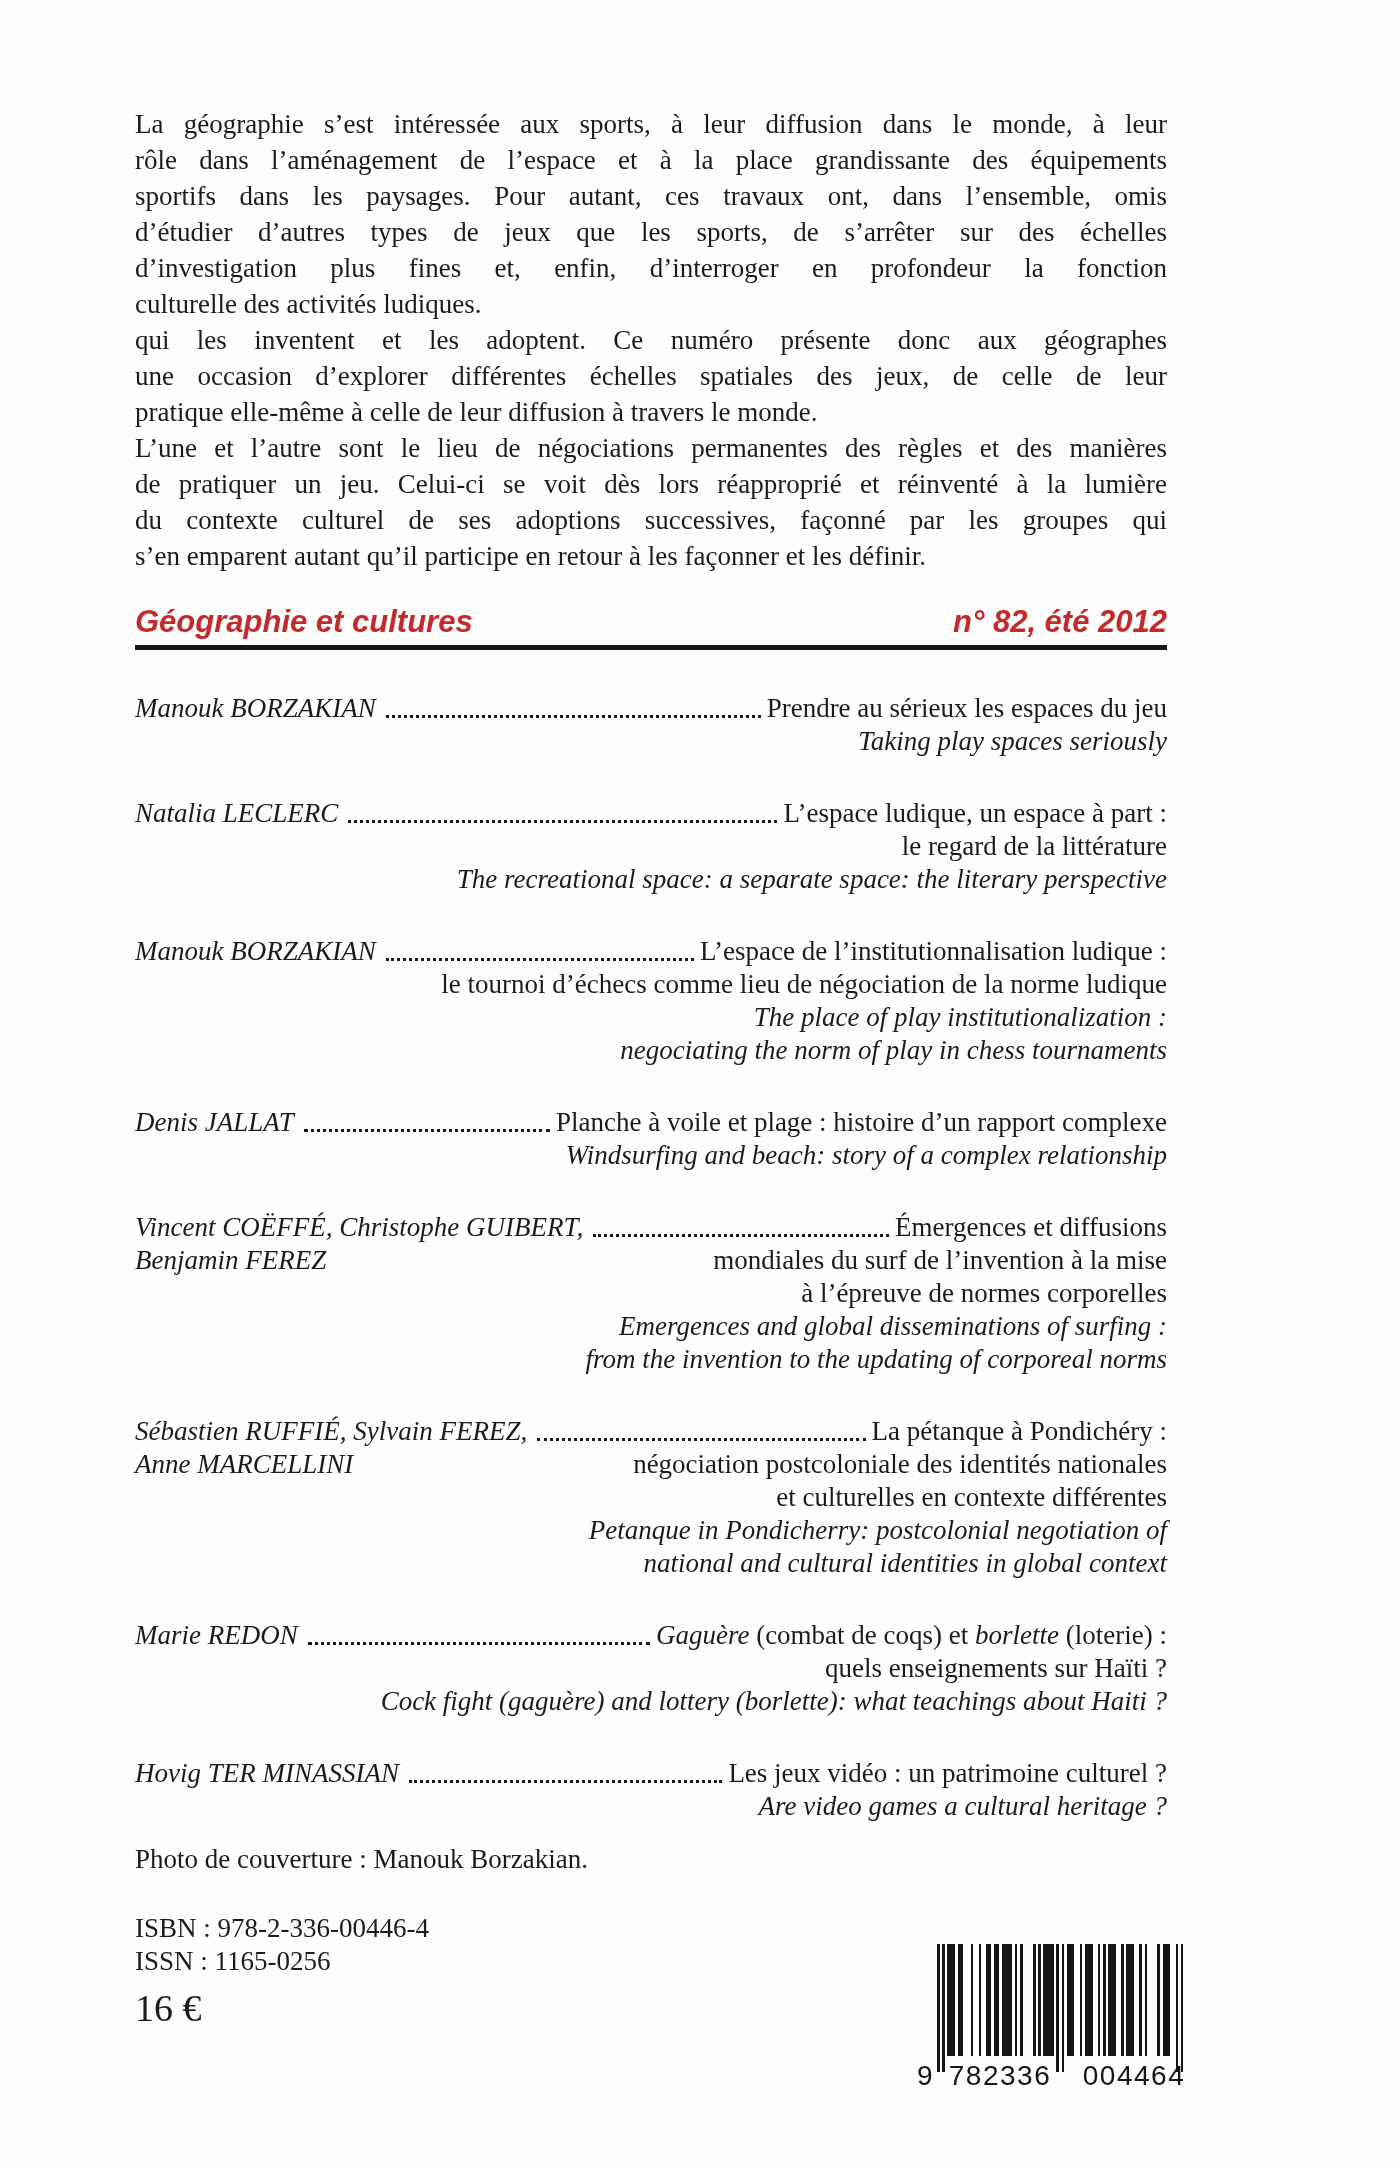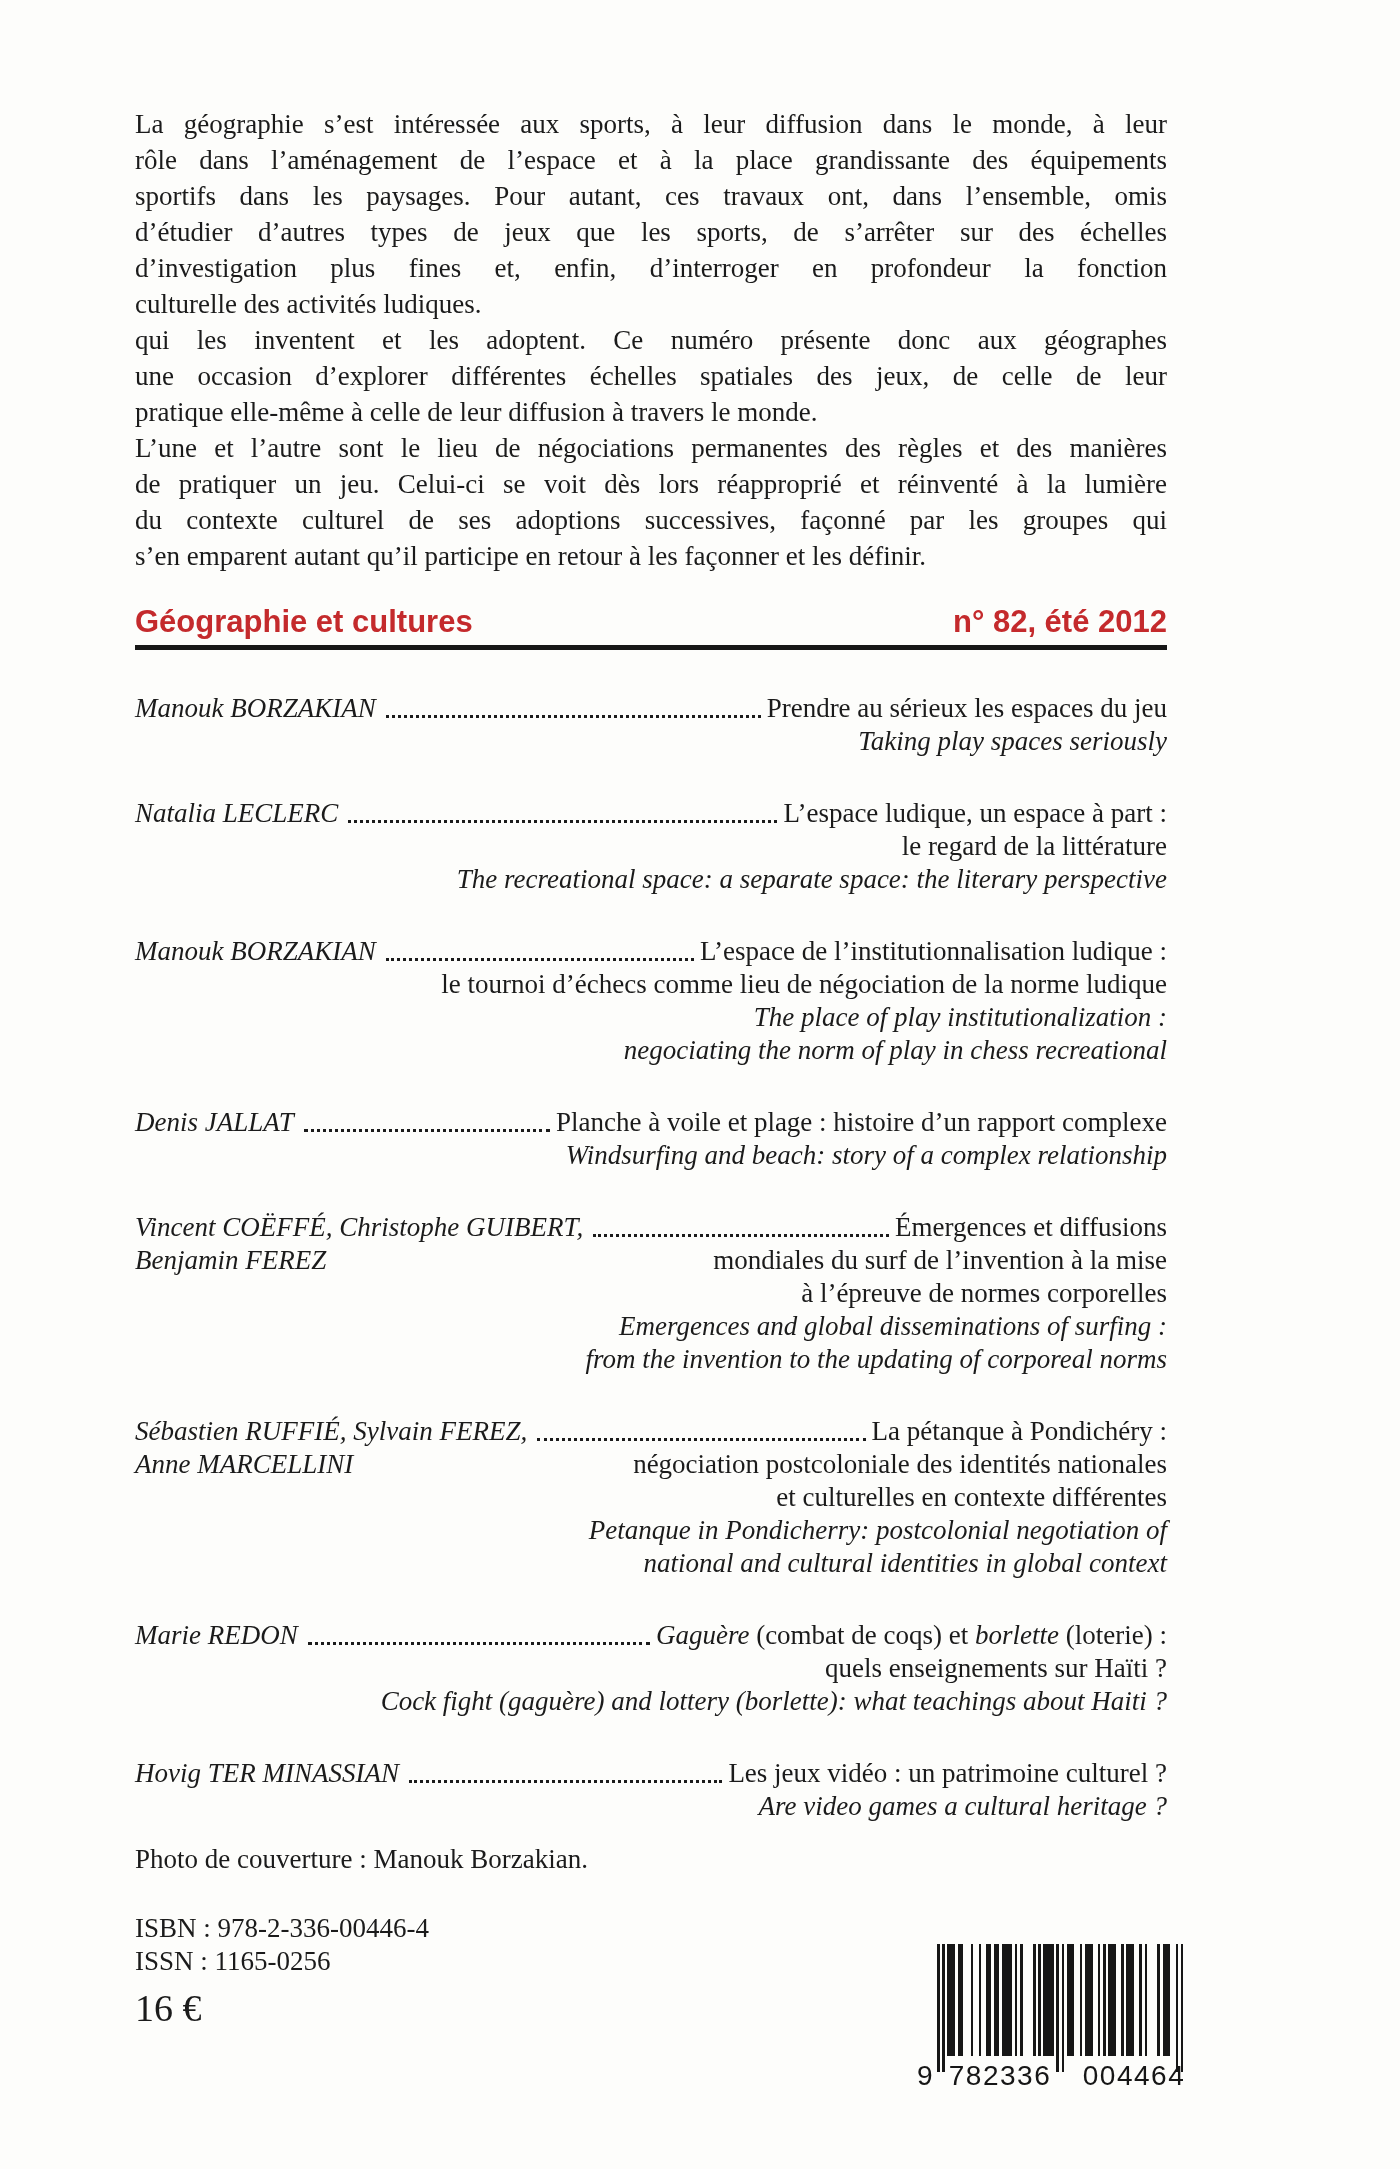--- a/index.html
+++ b/index.html
@@ -11,21 +11,21 @@
   .content{position:absolute;left:135px;top:0;width:1032px}
   
   .intro{margin-top:106px;font-size:27px;line-height:36px}
   .jline{text-align:justify;text-align-last:justify}
   .lline{text-align:left}
   
   .journal-header{margin-top:30px}
   .jh-row{
     display:flex;justify-content:space-between;align-items:baseline;
     font-family:"Liberation Sans",sans-serif;font-weight:700;
-    font-size:31px;color:#c42a2c;
+    font-size:31px;color:#c42a2c;font-style:italic;
   }
   .jh-rule{height:5px;background:#171717;margin-top:5px}
   
   .toc{margin-top:42px;font-size:27px;line-height:33px}
   .toc-entry{margin-bottom:39px}
   .toc-entry:last-child{margin-bottom:0}
   .toc-line{display:flex;align-items:baseline}
   .authors{font-style:italic;white-space:nowrap}
   .leader{flex:1 1 auto;min-width:24px;border-bottom:3px dotted #1b1b1b;
           align-self:flex-end;margin:0 6px 7px 10px}
@@ -101,21 +101,21 @@
     </div>
 
     <div class="toc-entry">
       <div class="toc-line">
         <span class="authors">Manouk BORZAKIAN</span>
         <span class="leader"></span>
         <span class="t-right">L’espace de l’institutionnalisation ludique :</span>
       </div>
       <div class="line-right">le tournoi d’échecs comme lieu de négociation de la norme ludique</div>
       <div class="line-right eng">The place of play institutionalization :</div>
-      <div class="line-right eng">negociating the norm of play in chess recreational</div>
+      <div class="line-right eng">negociating the norm of play in chess tournaments</div>
     </div>
 
     <div class="toc-entry">
       <div class="toc-line">
         <span class="authors">Denis JALLAT</span>
         <span class="leader"></span>
         <span class="t-right">Planche à voile et plage : histoire d’un rapport complexe</span>
       </div>
       <div class="line-right eng">Windsurfing and beach: story of a complex relationship</div>
     </div>

